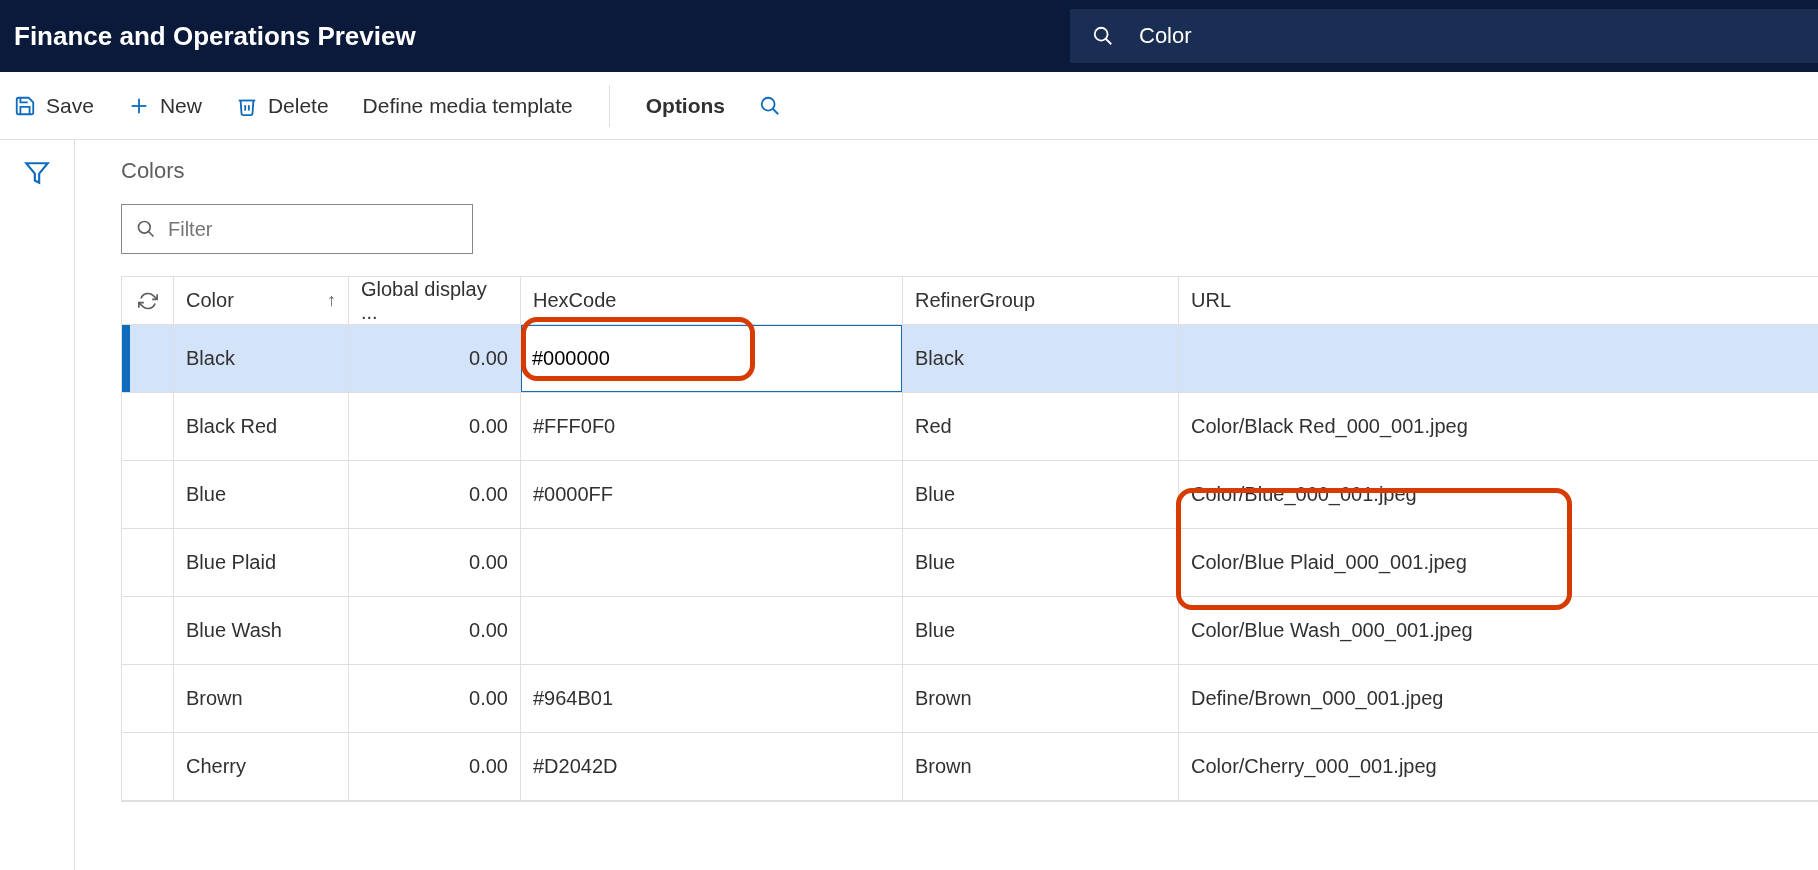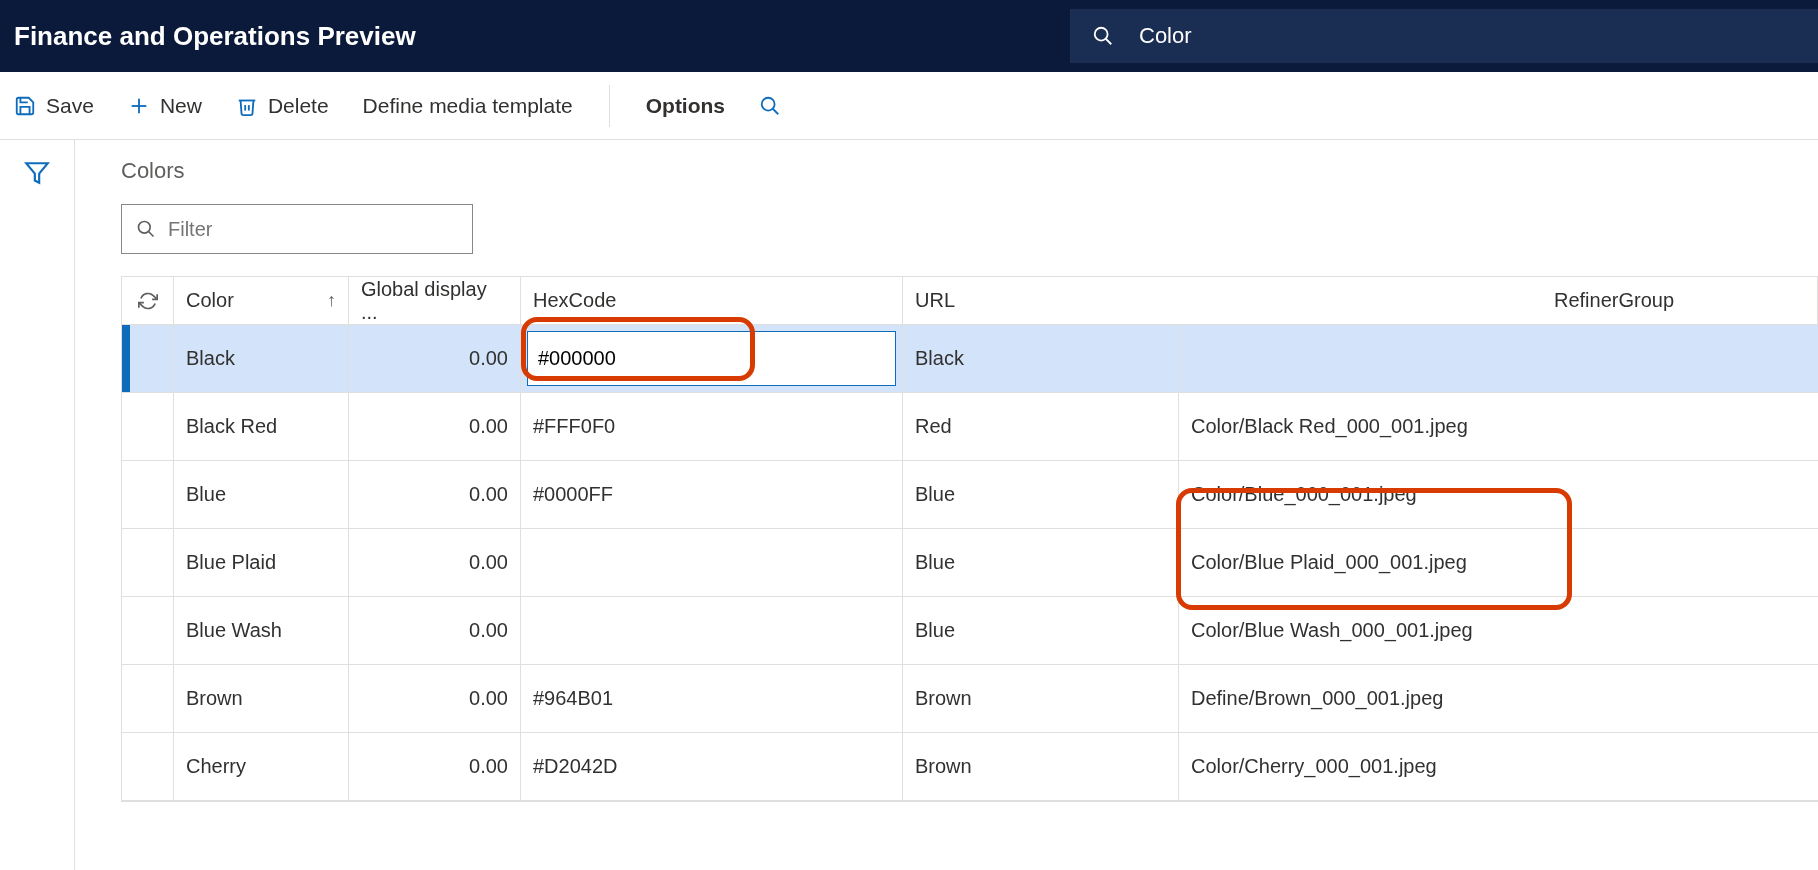--- a/index.html
+++ b/index.html
@@ -155,35 +155,35 @@
         <div class="th col-color">
           <span>Color</span>
           <span class="sort-arrow">↑</span>
         </div>
         <div class="th col-gdo">
           <span style="margin-right:auto;">Global display ...</span>
         </div>
         <div class="th col-hex">
           <span>HexCode</span>
         </div>
+        <div class="th col-refiner">
+          <span>RefinerGroup</span>
+        </div>
         <div class="th col-url">
           <span>URL</span>
-        </div>
-        <div class="th col-refiner">
-          <span>RefinerGroup</span>
         </div>
       </div>
       <div id="tbody">
           <div class="trow selected">
             <div class="td col-refresh">
               <div class="row-handle"></div>
             </div>
             <div class="td col-color">Black</div>
             <div class="td col-gdo">0.00</div>
-            <div class="td col-hex" style="padding: 6px;">
+            <div class="td col-hex" style="padding: 0px;">
               <input class="hex-input" value="#000000" style="">
             </div>
             <div class="td col-refiner">Black</div>
           </div>
           <div class="trow">
             <div class="td col-refresh">
               <div class="row-handle"></div>
             </div>
             <div class="td col-color">Black Red</div>
             <div class="td col-gdo">0.00</div>

